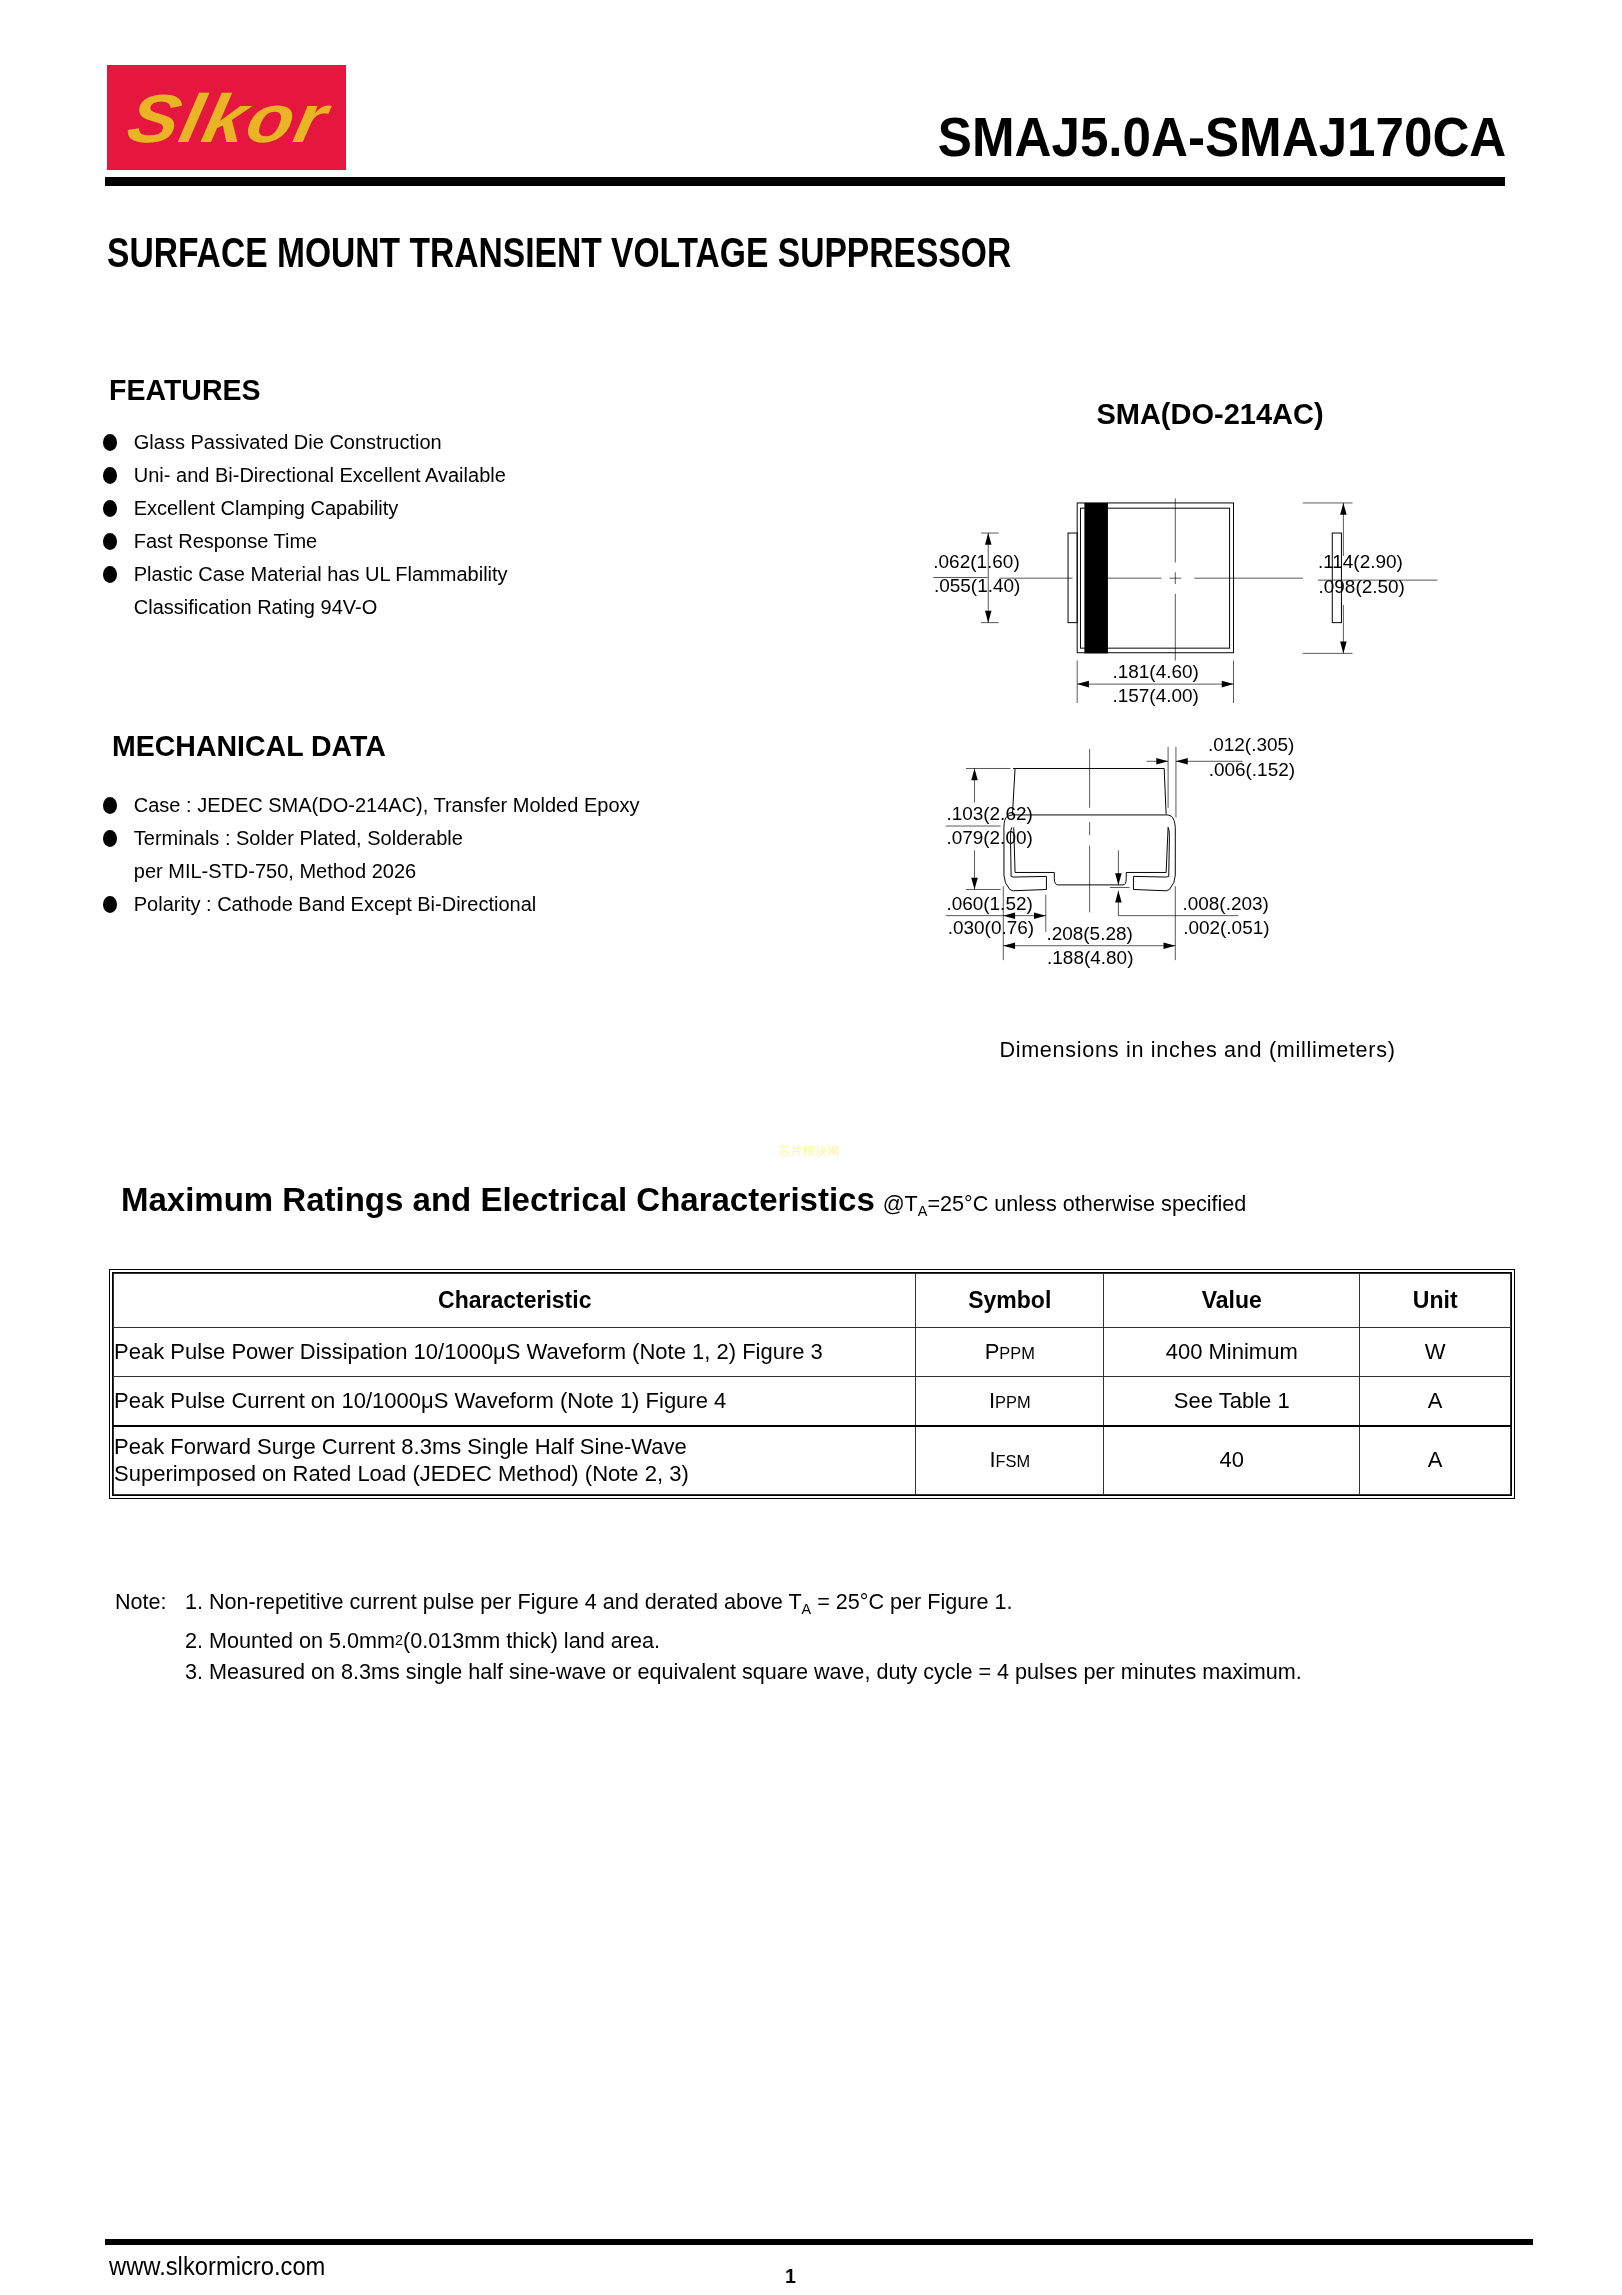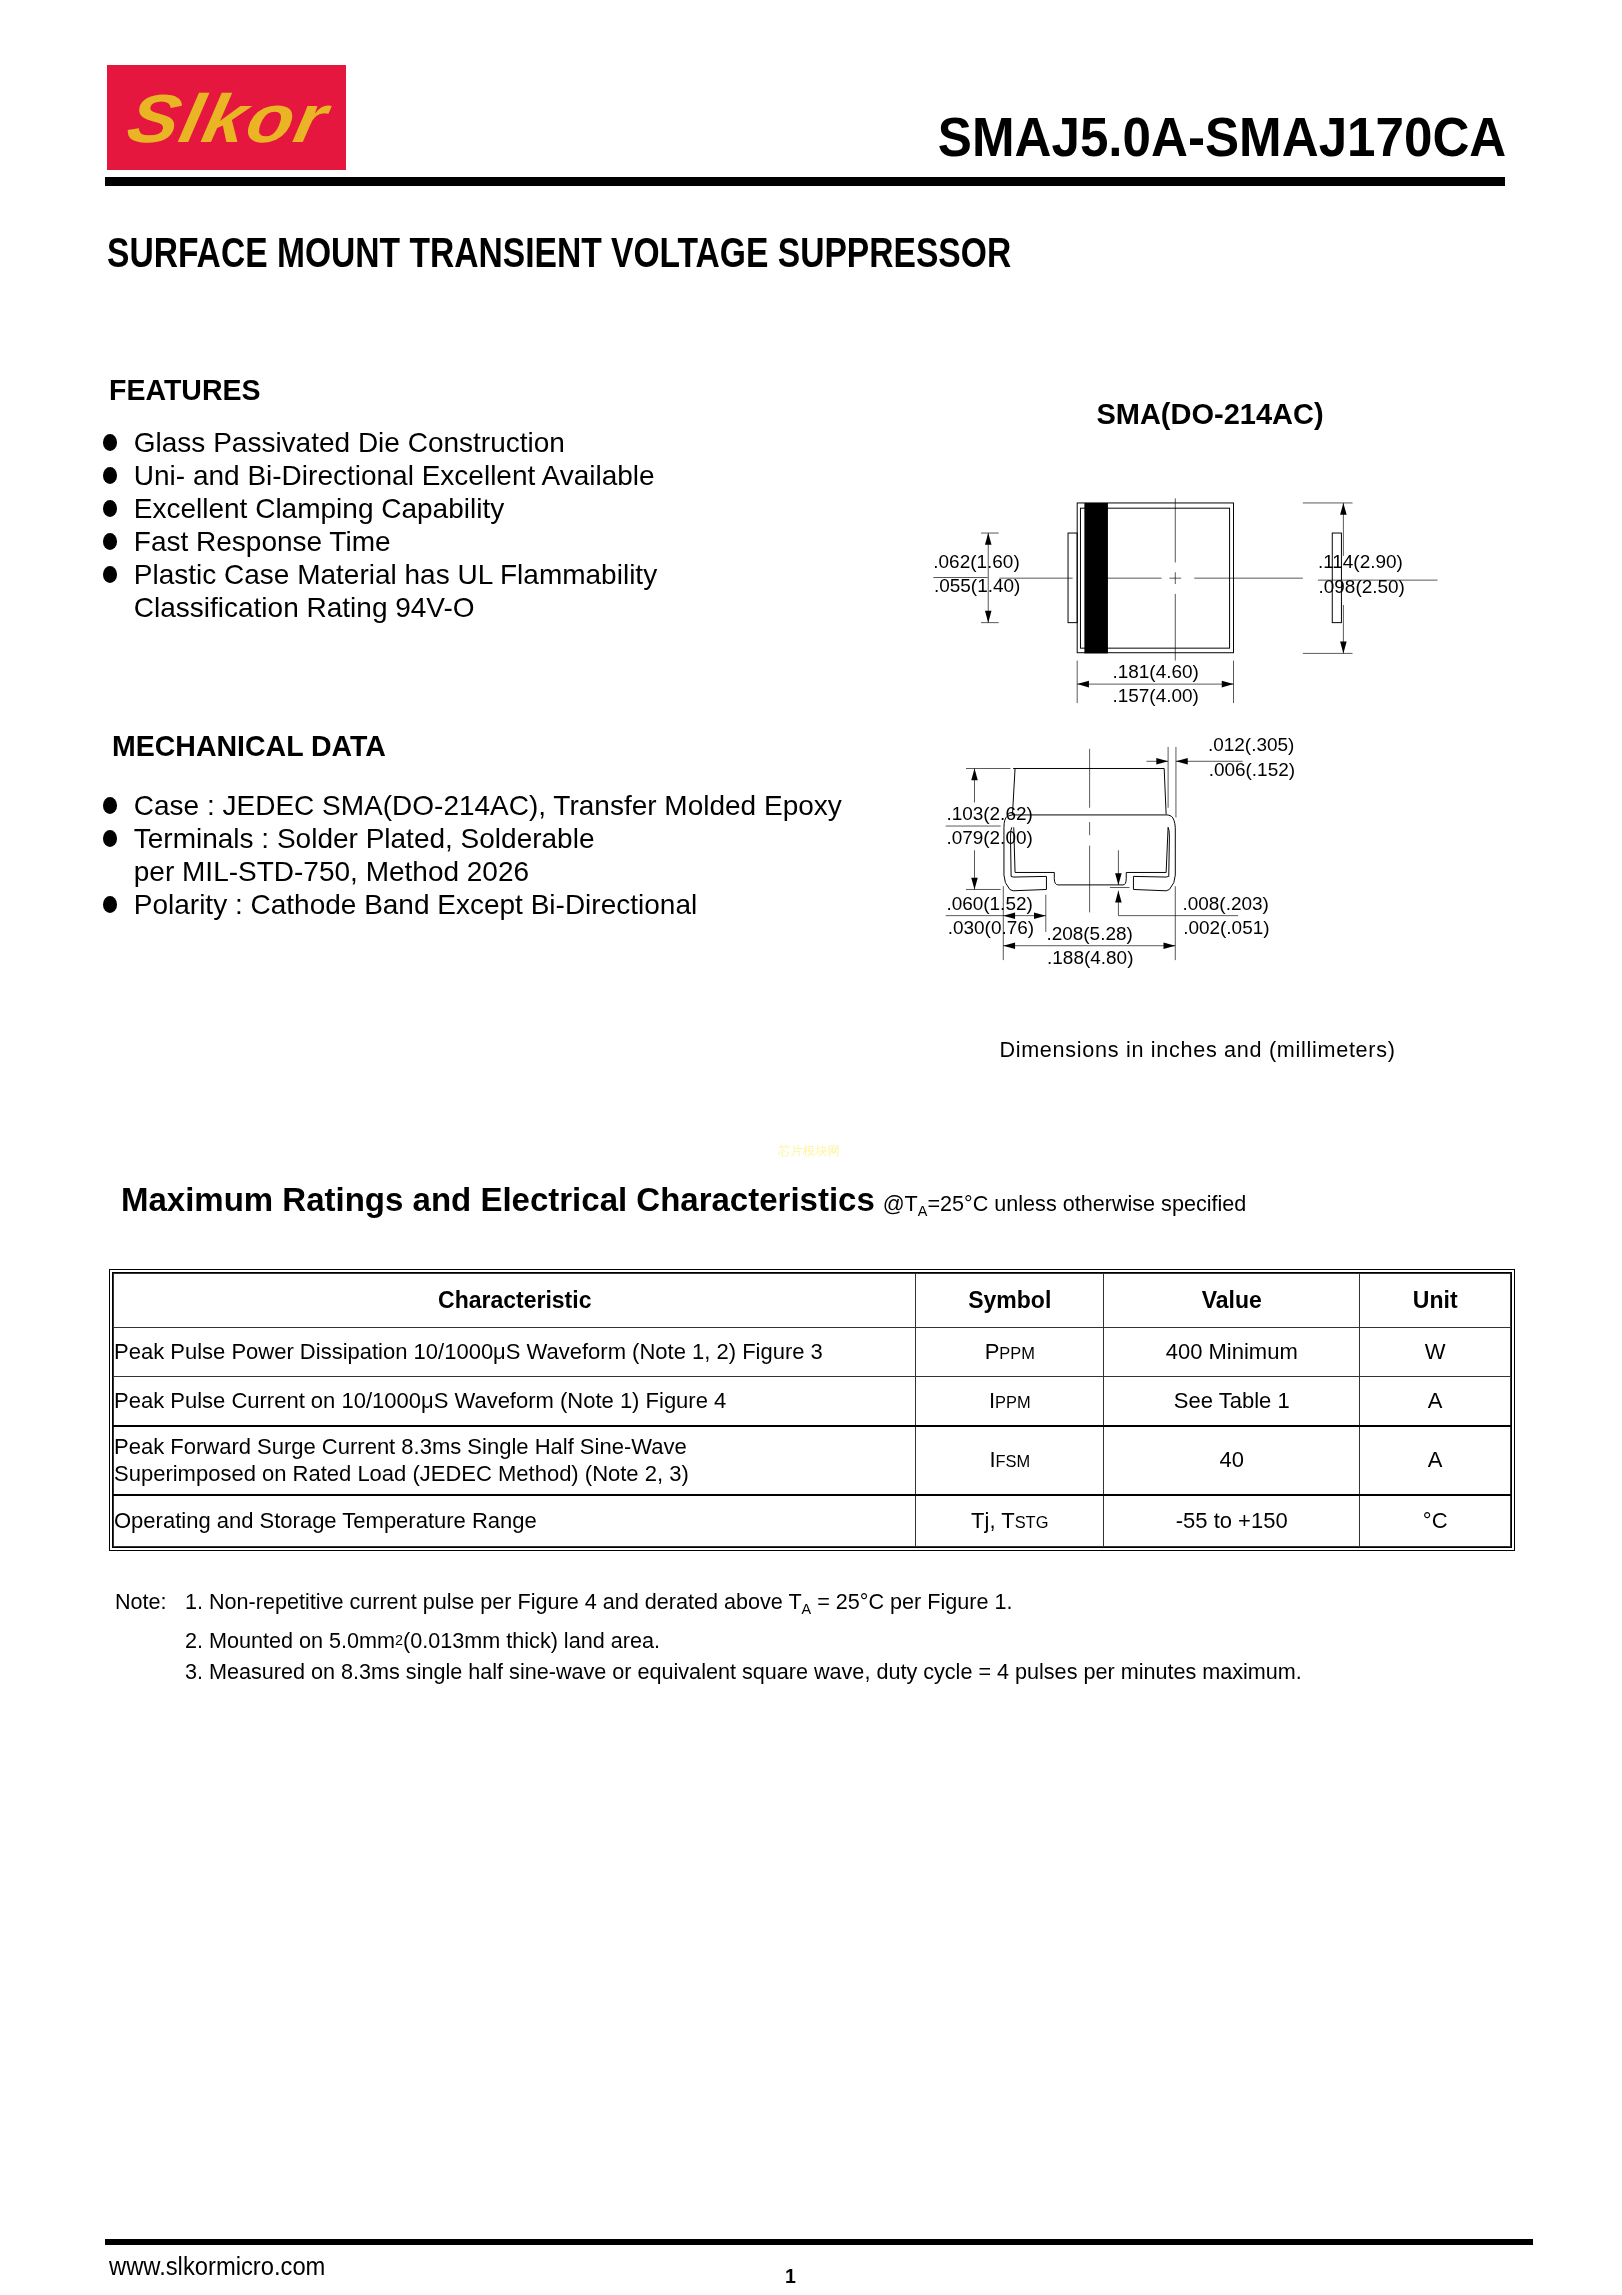--- a/index.html
+++ b/index.html
@@ -12,21 +12,21 @@
   #logo { left: 107px; top: 65px; width: 239px; height: 105px; background: #e5173f; display: flex; align-items: center; justify-content: center; }
   #logo-text { font-family: "Liberation Sans", sans-serif; font-weight: bold; font-style: italic; font-size: 68px; color: #eab524; letter-spacing: 1.3px; transform: skewX(-12deg) scaleX(1.12); margin-left: 2.6px; }
   #part-title { right: 116px; top: 105px; font-size: 55px; font-weight: bold; letter-spacing: 0px; transform: scaleX(0.93); transform-origin: right center; }
   #header-rule { left: 105px; top: 177px; width: 1400px; height: 8.5px; background: #000; }
 
   #subtitle { left: 107px; top: 229px; font-size: 42px; font-weight: bold; transform: scaleX(0.80); transform-origin: left center; white-space: nowrap; }
 
   
   .section-h { font-size: 30px; font-weight: bold; transform: scaleX(0.95); transform-origin: left center; }
   #features-h { left: 109px; top: 373px; }
-  .bullet-list { font-size: 28px; line-height: 33px; text-align: right; }
+  .bullet-list { font-size: 20px; line-height: 33px; text-align: right; }
   .bullet-row { display: flex; align-items: center; height: 33px; white-space: nowrap; }
   .bullet { width: 14.4px; height: 17px; background: #000; border-radius: 50%; margin-right: 16.4px; flex: none; }
   .bullet.none { background: transparent; }
   #features-list { left: 103px; top: 426px; }
   #mech-h { left: 112px; top: 729px; }
   #mech-list { left: 103px; top: 789px; }
   #dim-caption { left: 916px; top: 1037px; width: 563px; text-align: center; font-size: 21.6px; letter-spacing: 0.7px; }
   #watermark { left: 778px; top: 1143px; font-size: 12.4px; color: #fdf5a2; }
 
   
@@ -287,28 +287,20 @@
         </tr>
         <tr class="r3">
           <td class="char">
             <span class="char-line">Peak Forward Surge Current 8.3ms Single Half Sine-Wave</span>
             <span class="char-line">Superimposed on Rated Load (JEDEC Method) (Note 2, 3)</span>
           </td>
           <td class="c"><span>I</span><span class="sym-sub">FSM</span></td>
           <td class="c">40</td>
           <td class="c">A</td>
         </tr>
-        <tr class="r4">
-          <td class="char">
-            <span class="char-line">Operating and Storage Temperature Range</span>
-          </td>
-          <td class="c"><span>Tj, T</span><span class="sym-sub">STG</span></td>
-          <td class="c">-55 to +150</td>
-          <td class="c">°C</td>
-        </tr>
       </tbody>
   </table>
 </div>
 
 <div id="notes" class="abs">
   <div class="note-row">
     <span class="note-label">Note:</span>
     <span><span>1. Non-repetitive current pulse per Figure 4 and derated above T</span><sub>A</sub><span> = 25°C per Figure 1.</span></span>
   </div>
   <div class="note-row note-indent">

